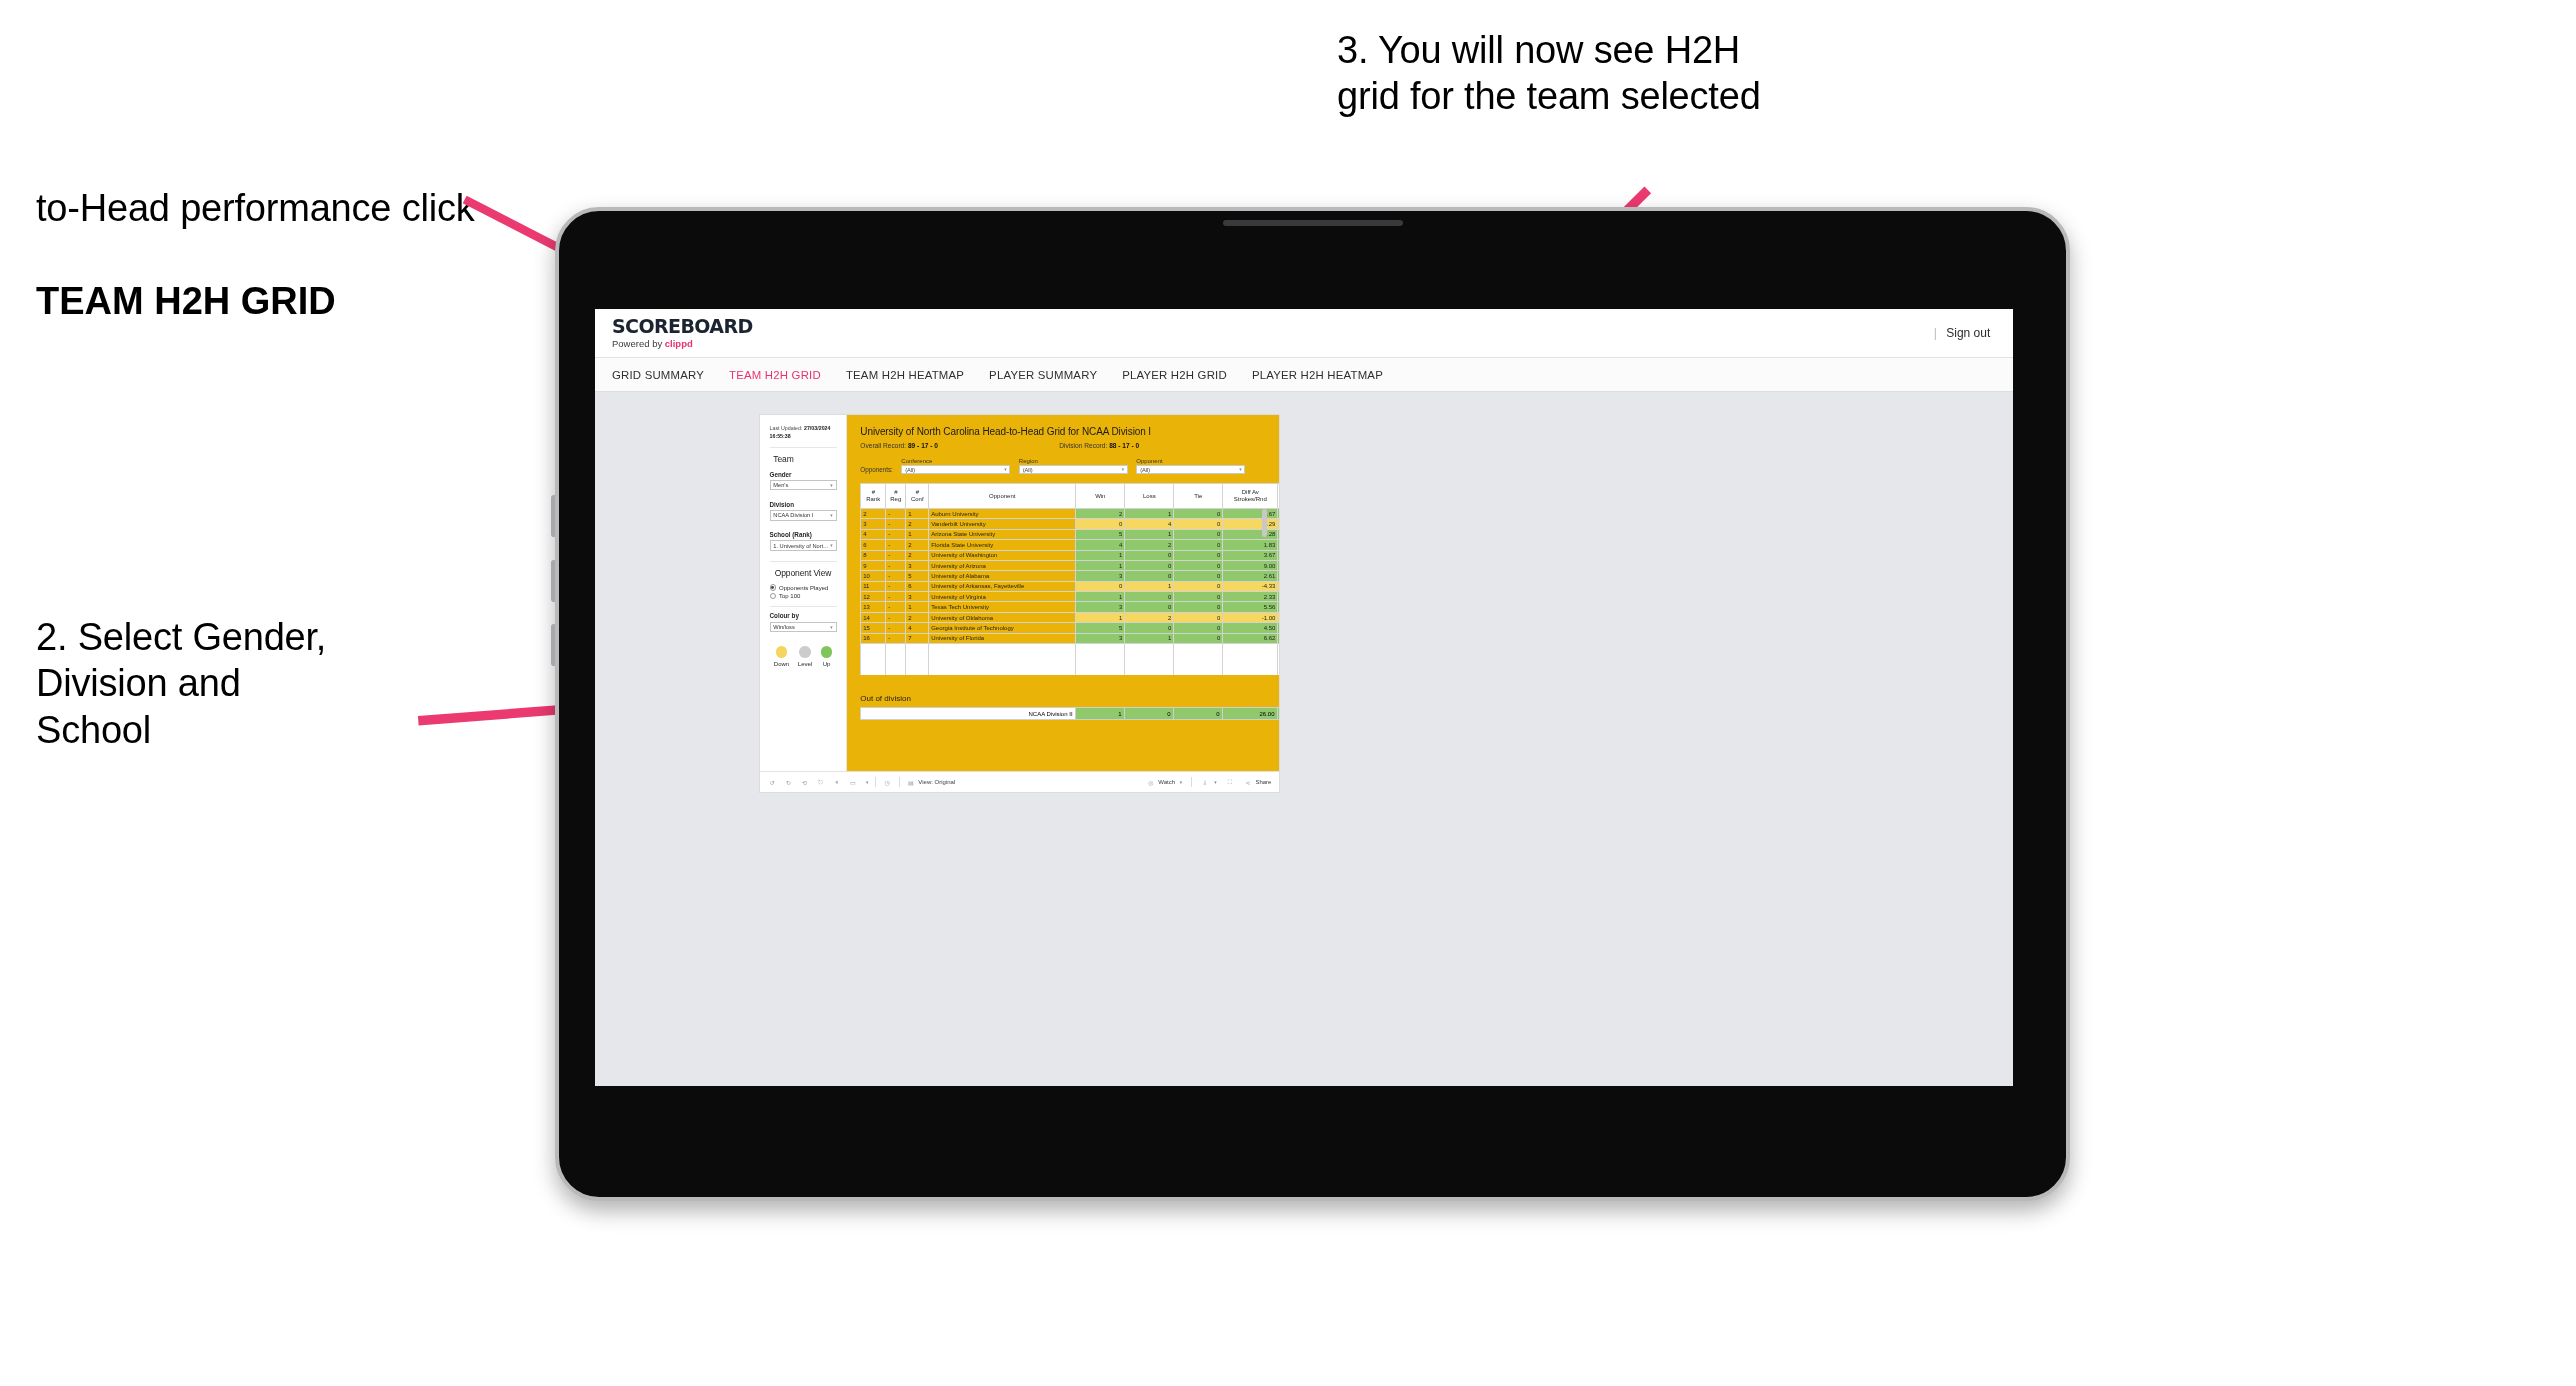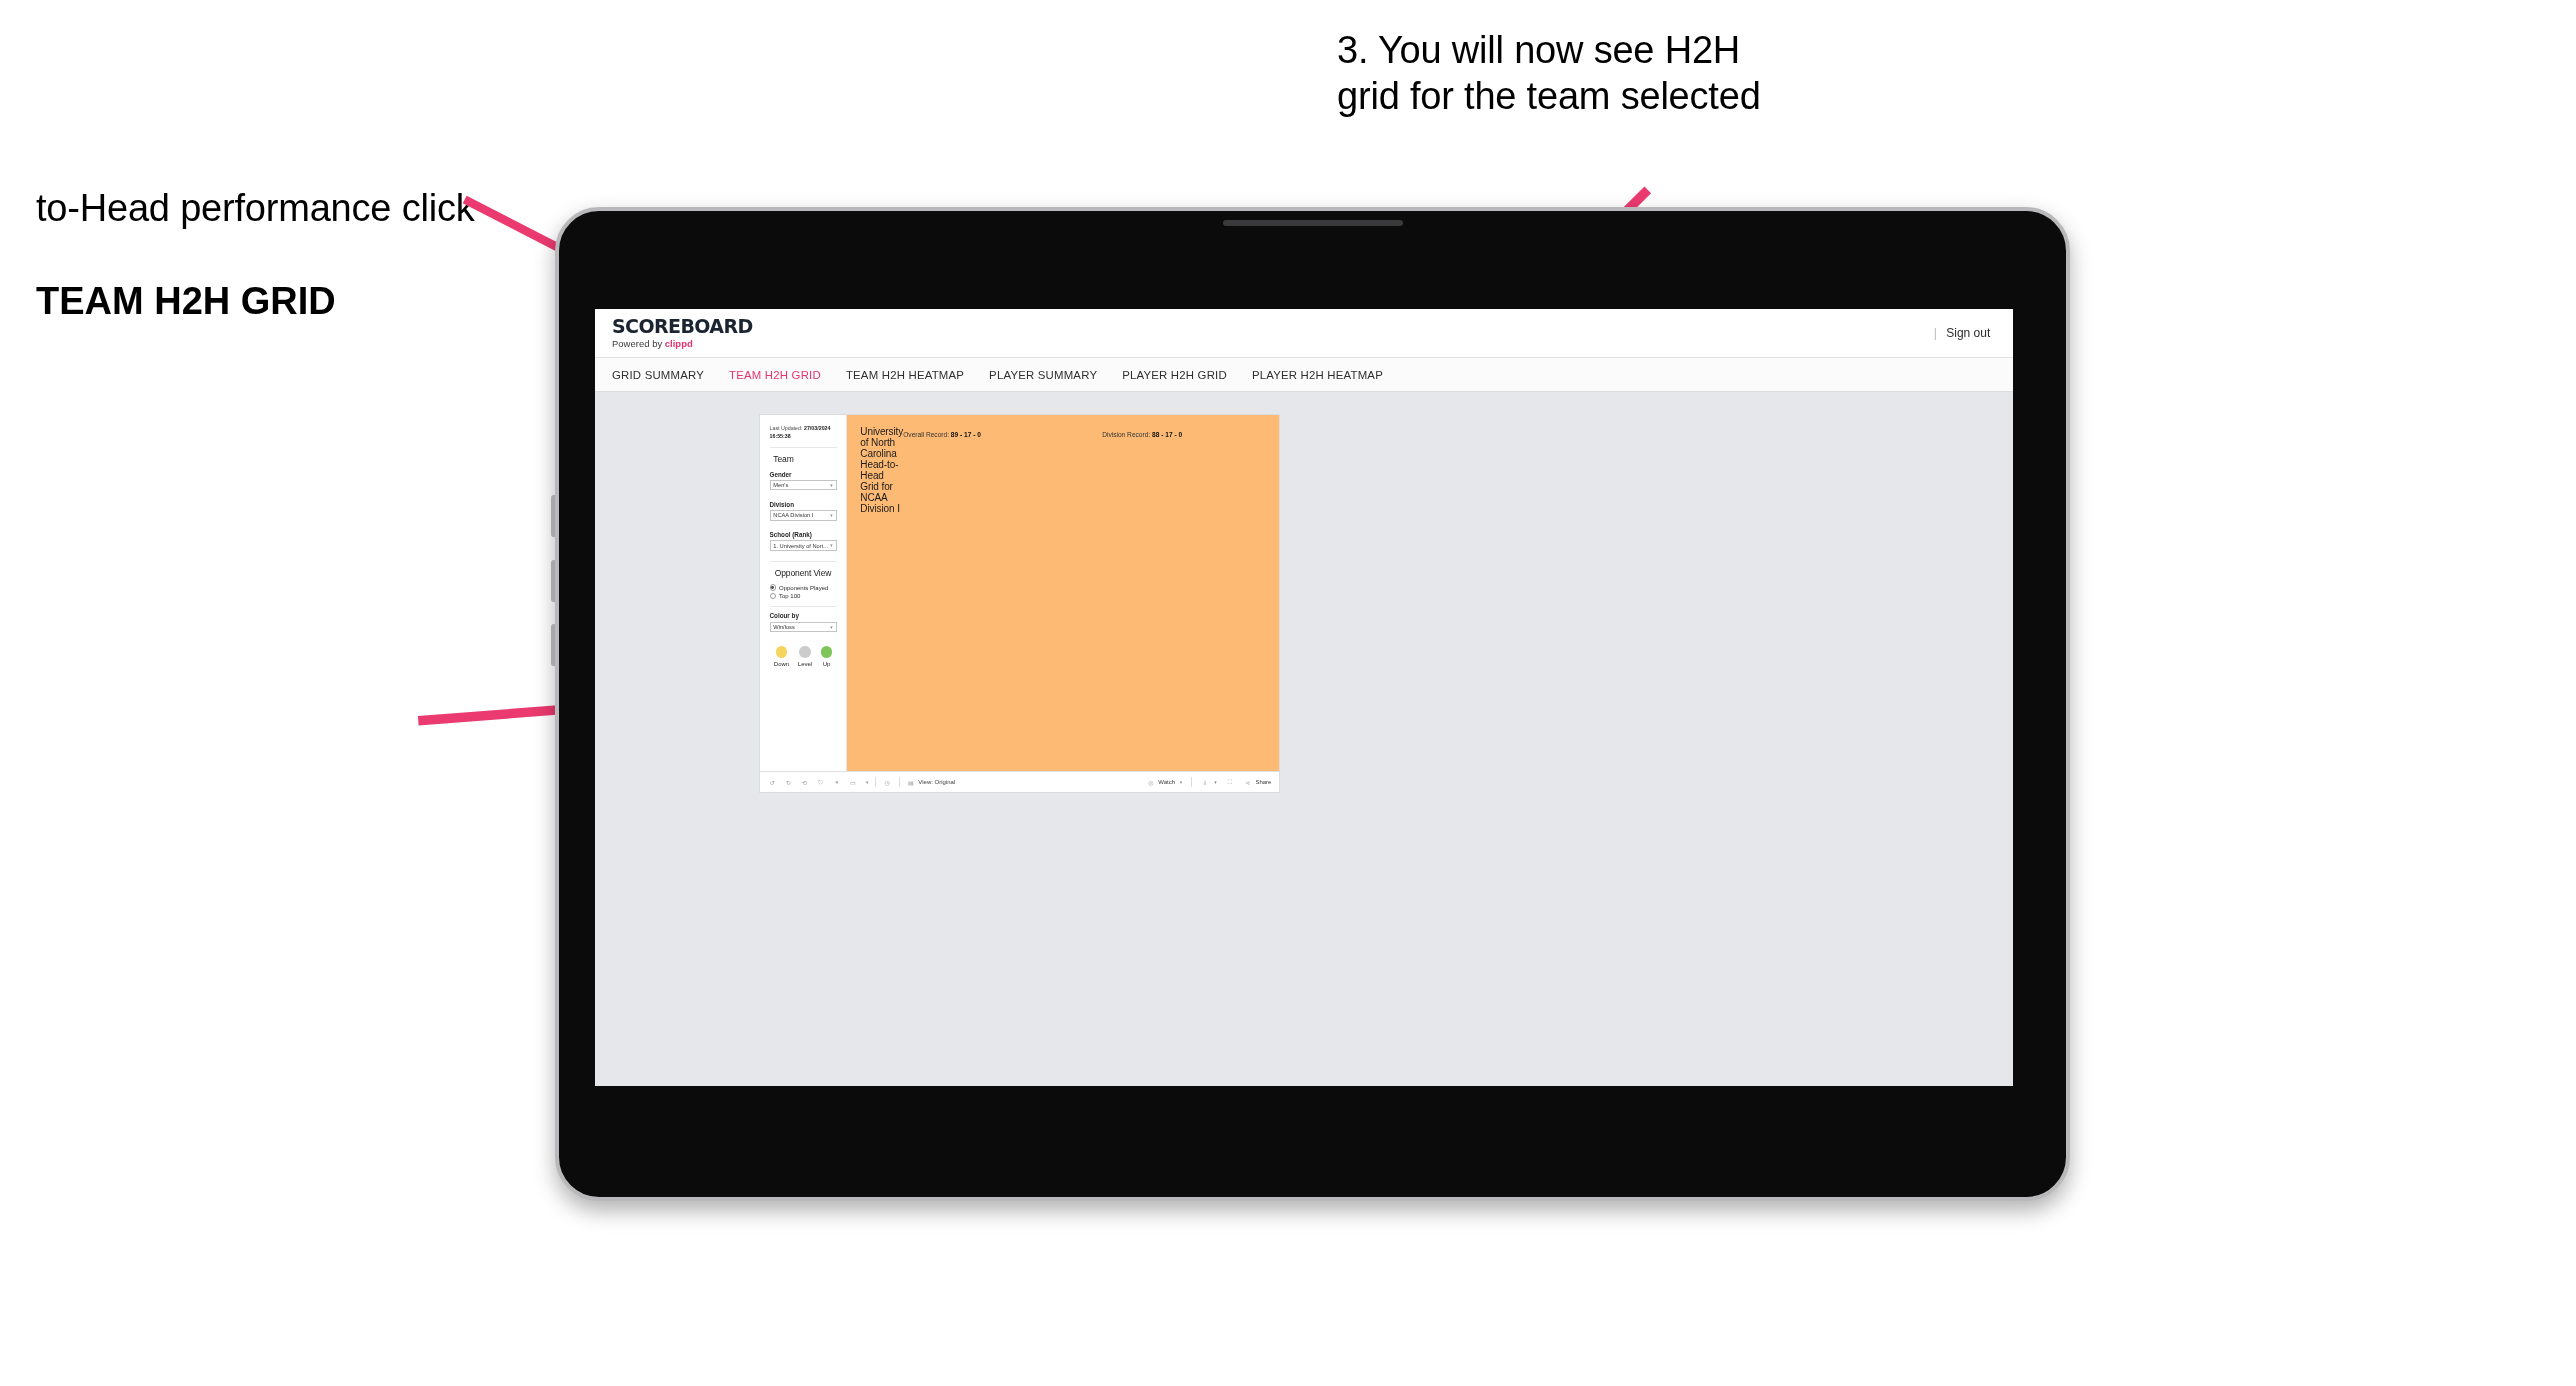--- a/index.html
+++ b/index.html
@@ -155,22 +155,22 @@
     display: flex; align-items: center; justify-content: center; flex: none;
   }
   .radio.on::after { content: ""; width: 2.8px; height: 2.8px; border-radius: 50%; background: #4a4a4a; }
   #legend { display: flex; justify-content: space-around; margin-top: 14.2px; }
   .leg { display: flex; flex-direction: column; align-items: center; gap: 2.8px; }
   .leg-dot { width: 11.4px; height: 11.4px; border-radius: 50%; }
   .leg-txt { font-size: 6px; color: #1f1f1f; }
 
   
   #main {
-    flex: 1; padding: 11.4px 13.3px 0 13.3px; background: #fdba74;
-    display: flex; overflow: hidden;
+    flex: 1; padding: 11.4px 13.3px 0 13.3px; background: #eab308;
+    display: flex; flex-direction: column; overflow: hidden;
   }
   #viz-title { font-size: 10px; color: #1b1b1b; letter-spacing: -0.1px; }
   #records { display: flex; margin-top: 4.7px; font-size: 6.6px; color: #333; }
   #records .rec { width: 199px; }
   #records b { color: #111; }
   #filters { display: flex; align-items: flex-end; margin-top: 8.5px; gap: 8.5px; }
   #filters .lead { font-size: 6.3px; color: #333; padding-bottom: 1.9px; }
   .filter-group { width: 109px; }
   .filter-label { font-size: 6px; color: #333; margin-bottom: 1.4px; }
   .filter-box {
@@ -233,20 +233,23 @@
 <body>
 
 <div id="stage">
 
   <div class="annotation" id="ann-1">
     <br>
     <span>to-Head performance click</span><br>
     <span class="bold">TEAM H2H GRID</span>
   </div>
 
+  <div class="annotation" id="ann-2">2. Select Gender,
+Division and
+School</div>
 
   <div class="annotation" id="ann-3">3. You will now see H2H
 grid for the team selected</div>
 
   <svg class="arrow" style="left:455px; top:190px;" width="332" height="180" viewBox="0 0 350 190">
     <defs>
       <marker id="ah1" markerWidth="6" markerHeight="6" refX="3" refY="3" orient="auto">
         <path d="M0,0 L6,3 L0,6 z" fill="#ea3a6f"></path>
       </marker>
     </defs>

